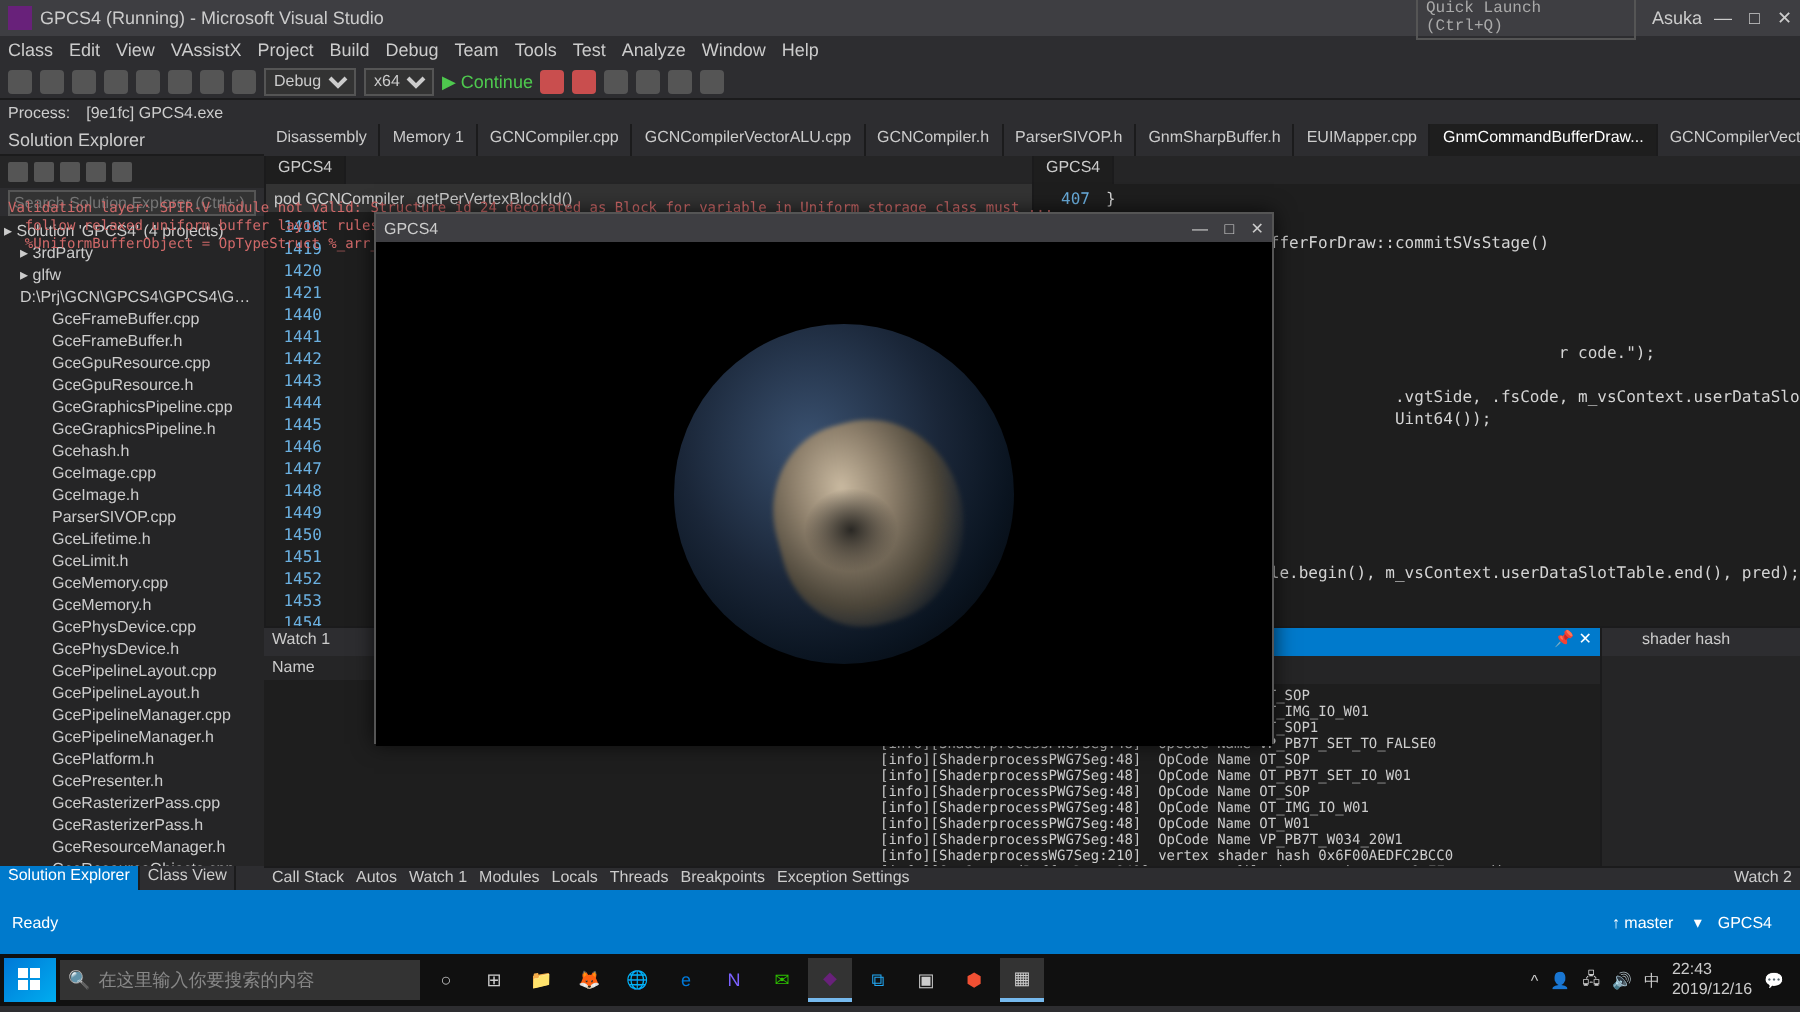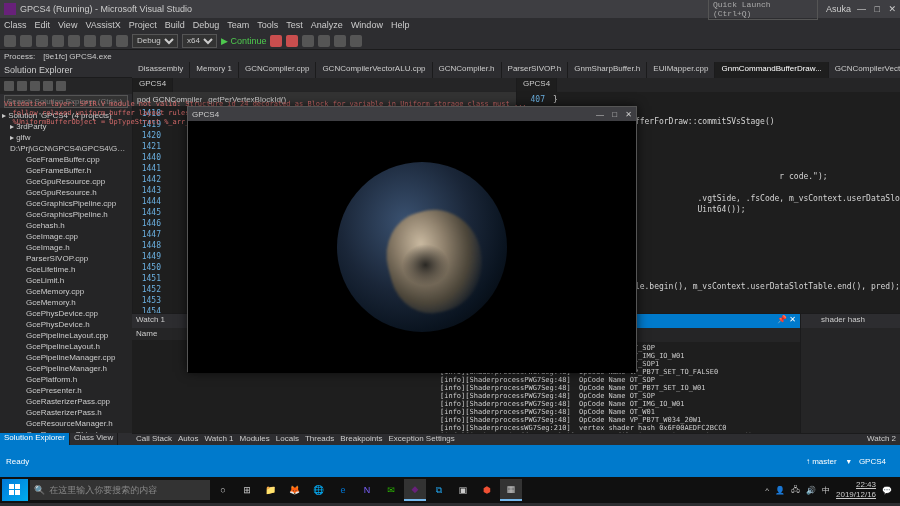--- a/index.html
+++ b/index.html
@@ -69,21 +69,21 @@
 .statusbar .spacer{flex:1;}
 .statusbar span{margin-right:8px;}
 
 .taskbar{ height:26px; background:#101010; display:flex; align-items:center; padding:0 2px; gap:2px;}
 .start{ width:26px; height:22px; background:linear-gradient(135deg,#0078d7,#00adef); display:flex;align-items:center;justify-content:center;}
 .searchbox{ flex:0 0 180px; height:20px; background:#333; display:flex; align-items:center; padding:0 4px; color:#888; font-size:9px;}
 .tb-icons{ display:flex; gap:2px;}
 .tb-ic{ width:22px; height:22px; display:flex;align-items:center;justify-content:center; cursor:pointer;}
 .tb-ic.active{ background:#333; border-bottom:2px solid #76b9ed;}
 .tray{ margin-left:auto; display:flex; align-items:center; gap:6px; color:#ccc; font-size:8px; padding-right:6px;}
-.clock{text-align:right; line-height:10px;text-decoration:underline;}
+.clock{text-align:left; line-height:10px;}
 
 
 .float-win{ position:absolute; left:187px; top:106px; width:450px; height:266px; background:#000; border:1px solid #555; box-shadow:0 0 10px rgba(0,0,0,.7);}
 .fw-title{height:14px;background:#3e3e42;display:flex;align-items:center;padding:0 4px;font-size:8px;}
 .fw-title .spacer{flex:1;}
 .fw-title .wc span{margin-left:6px;cursor:pointer;}
 .fw-body{position:relative;width:100%;height:252px;background:#000;display:flex;align-items:center;justify-content:center;}
 .sculpt{width:170px;height:170px;border-radius:50%;background:radial-gradient(ellipse at 40% 35%, #3a5170 0%, #1a2638 45%, #0a1420 70%, #000 100%); position:relative; overflow:hidden; transform: translateX(10px);}
 .sculpt::before{content:'';position:absolute;left:30%;top:28%;width:55%;height:60%;background:radial-gradient(ellipse at 40% 30%, #c9b9a0 0%, #8d7f6b 30%, #4a4438 60%, transparent 80%);border-radius:48% 52% 55% 45%;transform:rotate(-15deg);filter:blur(1px);}
 .sculpt::after{content:'';position:absolute;left:38%;top:48%;width:28%;height:25%;background:radial-gradient(ellipse,#2a2824 0%,transparent 70%);border-radius:50%;}

